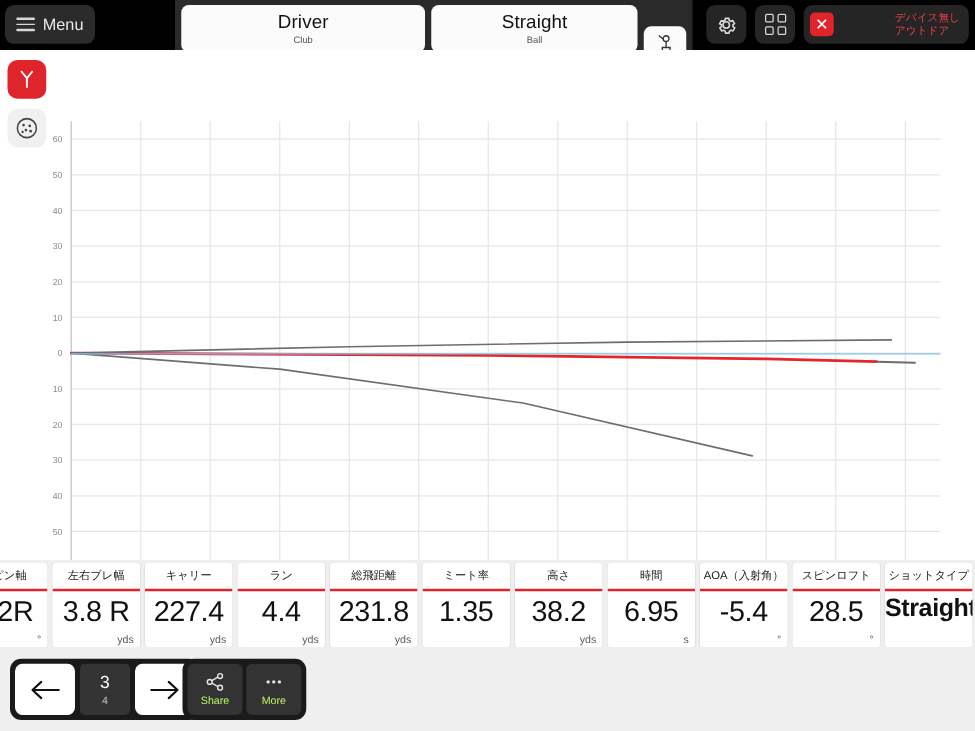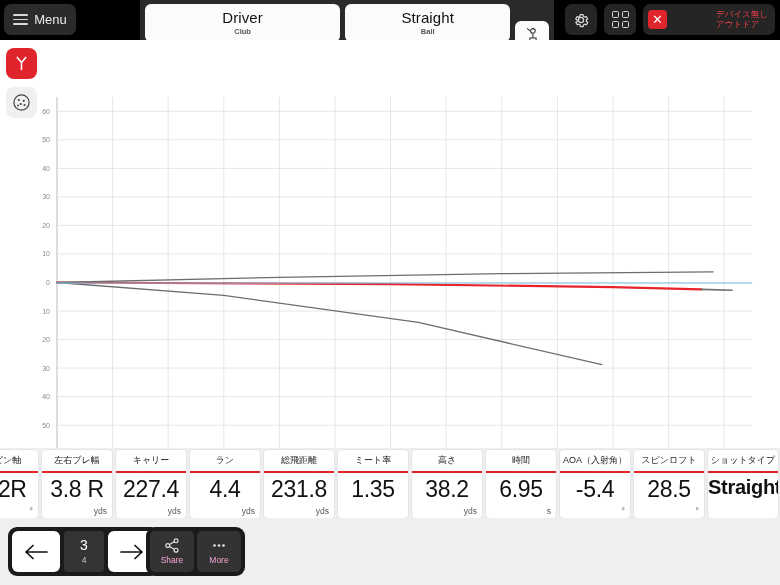--- a/index.html
+++ b/index.html
@@ -32,21 +32,21 @@
     background: #2a2a2a; border-radius: 0 0 6px 6px;
     padding: 4px 5px 0 5px;
     display: flex; gap: 5px; align-items: flex-start;
   }
   .sel-card {
     background: #fbfbfb; border-radius: 6px; height: 38px;
     display: flex; flex-direction: column; align-items: center; justify-content: center;
     color: #111;
   }
   .sel-card .big { font-size: 15px; line-height: 1.05; letter-spacing: .1px; }
-  .sel-card .sub { font-size: 7.5px; color: #555; margin-top: 2px; font-weight: bold; }
+  .sel-card .sub { font-size: 7.5px; color: #555; margin-top: 2px; }
   .sel-club { width: 208px; }
   .sel-ball { width: 176px; }
   .sel-player { width: 36px; margin-top: 17px; }
   .sel-player .sub { margin-top: 1px; }
   .player-glyph { width: 18px; height: 16px; }
   .club-caption {
     position: absolute; left: 0; right: 0; bottom: 1px; text-align: center;
     color: #d2d2d2; font-size: 8.5px; letter-spacing: .3px;
   }
 
@@ -128,21 +128,21 @@
   .nav-count .cur { font-size: 14px; }
   .nav-count .tot { font-size: 8.5px; color: #c6c6c6; margin-top: 2px; }
   .action-group {
     position: absolute; left: 146px; top: 9px; height: 49px;
     background: #1a1a1a; border-radius: 9px; padding: 4px;
     display: flex; gap: 3px; align-items: center;
   }
   .action-btn {
     width: 44px; height: 41px; background: #333; border-radius: 5px;
     display: flex; flex-direction: column; align-items: center; justify-content: center; gap: 2px;
-    color: #f9a8d4;
+    color: #bef264;
   }
   .action-btn .cap { font-size: 8.5px; }
 </style>
 </head>
 <body>
 
 <div id="app">
 
   <div class="topbar">
 

